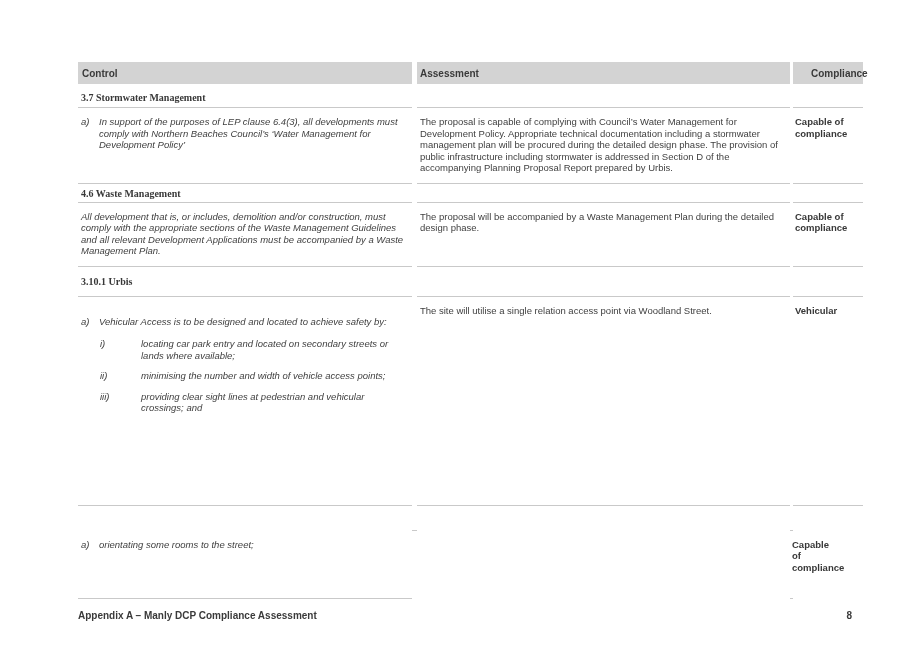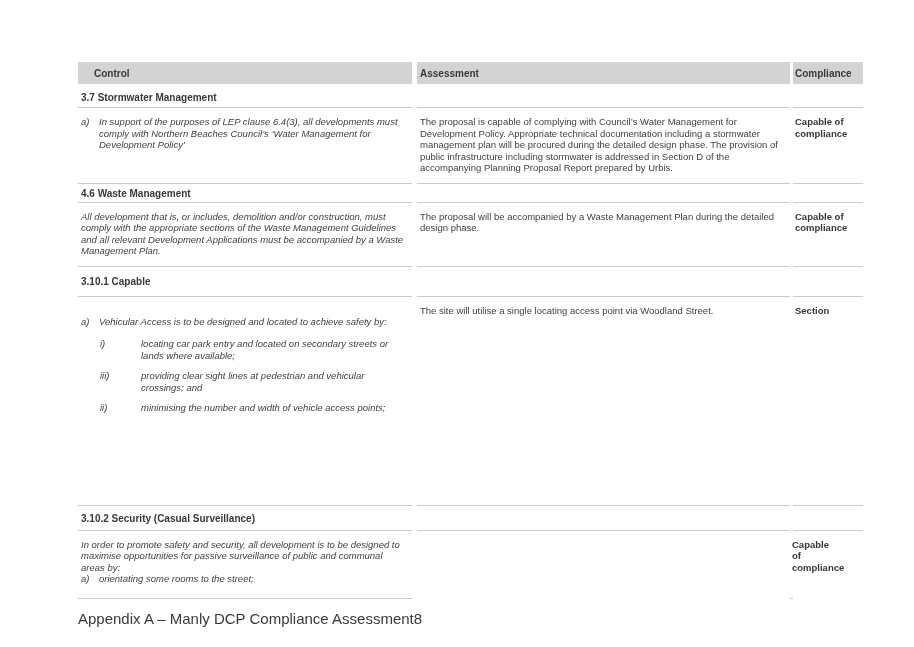--- a/index.html
+++ b/index.html
@@ -10,27 +10,27 @@
     color:#3f3f3f;
   }
   .doc-table { position:absolute; left:78px; top:62px; width:785px; }
   .trow { display:grid; grid-template-columns:334px 5px 373px 3px 70px; align-items:stretch; }
   .cell { min-width:0; }
   .bordered { border-bottom:1px solid #c9c9c9; }
 
   
   .head-row .cell { background:#d3d3d3; height:22px; display:flex; align-items:center;
     font-size:10px; font-weight:bold; color:#3a3a3a; }
-  .head-row .c-control   { padding-left:16px; }
+  .head-row .c-control   { padding-left:4px; }
   .head-row .c-assess    { padding-left:3px; }
-  .head-row .c-comply    { padding-left:2px; }
+  .head-row .c-comply    { padding-left:18px; }
 
   
   .sec-row .cell { font-size:10px; font-weight:bold; color:#383838; }
-  .sec-row .c-control span { white-space:nowrap; }
+  .sec-row .c-control span { white-space:nowrap;font-family:Liberation Serif, serif; }
   .s1 { min-height:24px; } .s1 .cell { padding-top:8px; }
   .s2 { min-height:19px; } .s2 .cell { padding-top:4px; }
   .s3 { min-height:30px; } .s3 .cell { padding-top:9px; }
   .s4 { min-height:25px; } .s4 .cell { padding-top:7px; }
 
   
   .body-row .cell { font-size:9.5px; line-height:11.5px; padding-top:8px; padding-bottom:9px; }
   .r1 { min-height:72px; } .r2 { min-height:54px; } .r3 { min-height:209px; } .r4 { min-height:68px; }
   .c-control { padding-left:3px; padding-right:7px; }
   .body-row .c-control { font-style:italic; }
@@ -42,22 +42,22 @@
   .blk.after-para { margin-top:11px; }
   .blk.tight { margin-top:0; }
   .item { display:flex; }
   .item .mk { flex:0 0 18px; }
   .item.roman { margin-left:19px; }
   .item.roman .mk { flex:0 0 41px; }
   .item .tx { flex:1 1 auto; }
 
   
   .footer { position:absolute; left:78px; top:610px; width:785px;
-    display:flex; align-items:flex-start;
-    font-size:15px; color:#3a3a3a; }
+    display:flex; justify-content:space-between; align-items:flex-start;
+    font-size:10px; color:#3a3a3a;font-weight:bold; }
   .footer .pageno { padding-right:11px; }
 </style>
 </head>
 <body>
 
 <div class="doc-table">
 
   <div class="trow head-row">
     <div class="cell c-control">Control</div>
     <div class="cell-gap"></div>
@@ -97,61 +97,59 @@
     <div class="cell bordered c-control">
       <div class="blk para">All development that is, or includes, demolition and/or construction, must comply with the appropriate sections of the Waste Management Guidelines and all relevant Development Applications must be accompanied by a Waste Management Plan.</div>
     </div>
     <div></div>
     <div class="cell bordered c-assess">The proposal will be accompanied by a Waste Management Plan during the detailed design phase.</div>
     <div></div>
     <div class="cell bordered c-comply">Capable of compliance</div>
   </div>
 
   <div class="trow sec-row s3">
-    <div class="cell bordered c-control"><span>3.10.1 Capable</span></div>
+    <div class="cell bordered c-control"><span>3.10.1 Urbis</span></div>
     <div></div>
     <div class="cell bordered"></div>
     <div></div>
     <div class="cell bordered"></div>
   </div>
   <div class="trow body-row r3">
     <div class="cell bordered c-control">
       <div class="blk after-para item">
         <span class="mk">a)</span>
         <span class="tx">Vehicular Access is to be designed and located to achieve safety by:</span>
       </div>
       <div class="blk after-para item roman">
         <span class="mk">i)</span>
         <span class="tx">locating car park entry and located on secondary streets or lands where available;</span>
       </div>
       <div class="blk item roman">
+        <span class="mk">ii)</span>
+        <span class="tx">minimising the number and width of vehicle access points;</span>
+      </div>
+      <div class="blk item roman">
         <span class="mk">iii)</span>
         <span class="tx">providing clear sight lines at pedestrian and vehicular crossings; and</span>
       </div>
-      <div class="blk item roman">
-        <span class="mk">ii)</span>
-        <span class="tx">minimising the number and width of vehicle access points;</span>
-      </div>
     </div>
     <div></div>
-    <div class="cell bordered c-assess">The site will utilise a single locating access point via Woodland Street.</div>
+    <div class="cell bordered c-assess">The site will utilise a single relation access point via Woodland Street.</div>
     <div></div>
-    <div class="cell bordered c-comply">Section</div>
+    <div class="cell bordered c-comply">Vehicular</div>
   </div>
 
   <div class="trow sec-row s4">
-    <div class="cell bordered c-control"><span>3.10.2 Security (Casual Surveillance)</span></div>
     <div></div>
     <div class="cell bordered"></div>
     <div></div>
     <div class="cell bordered"></div>
   </div>
   <div class="trow body-row r4">
     <div class="cell bordered c-control">
-      <div class="blk para">In order to promote safety and security, all development is to be designed to maximise opportunities for passive surveillance of public and communal areas by:</div>
       <div class="blk tight item">
         <span class="mk">a)</span>
         <span class="tx">orientating some rooms to the street;</span>
       </div>
     </div>
     <div></div>
     <div></div>
     <div class="cell bordered c-comply">Capable of compliance</div>
   </div>
 

